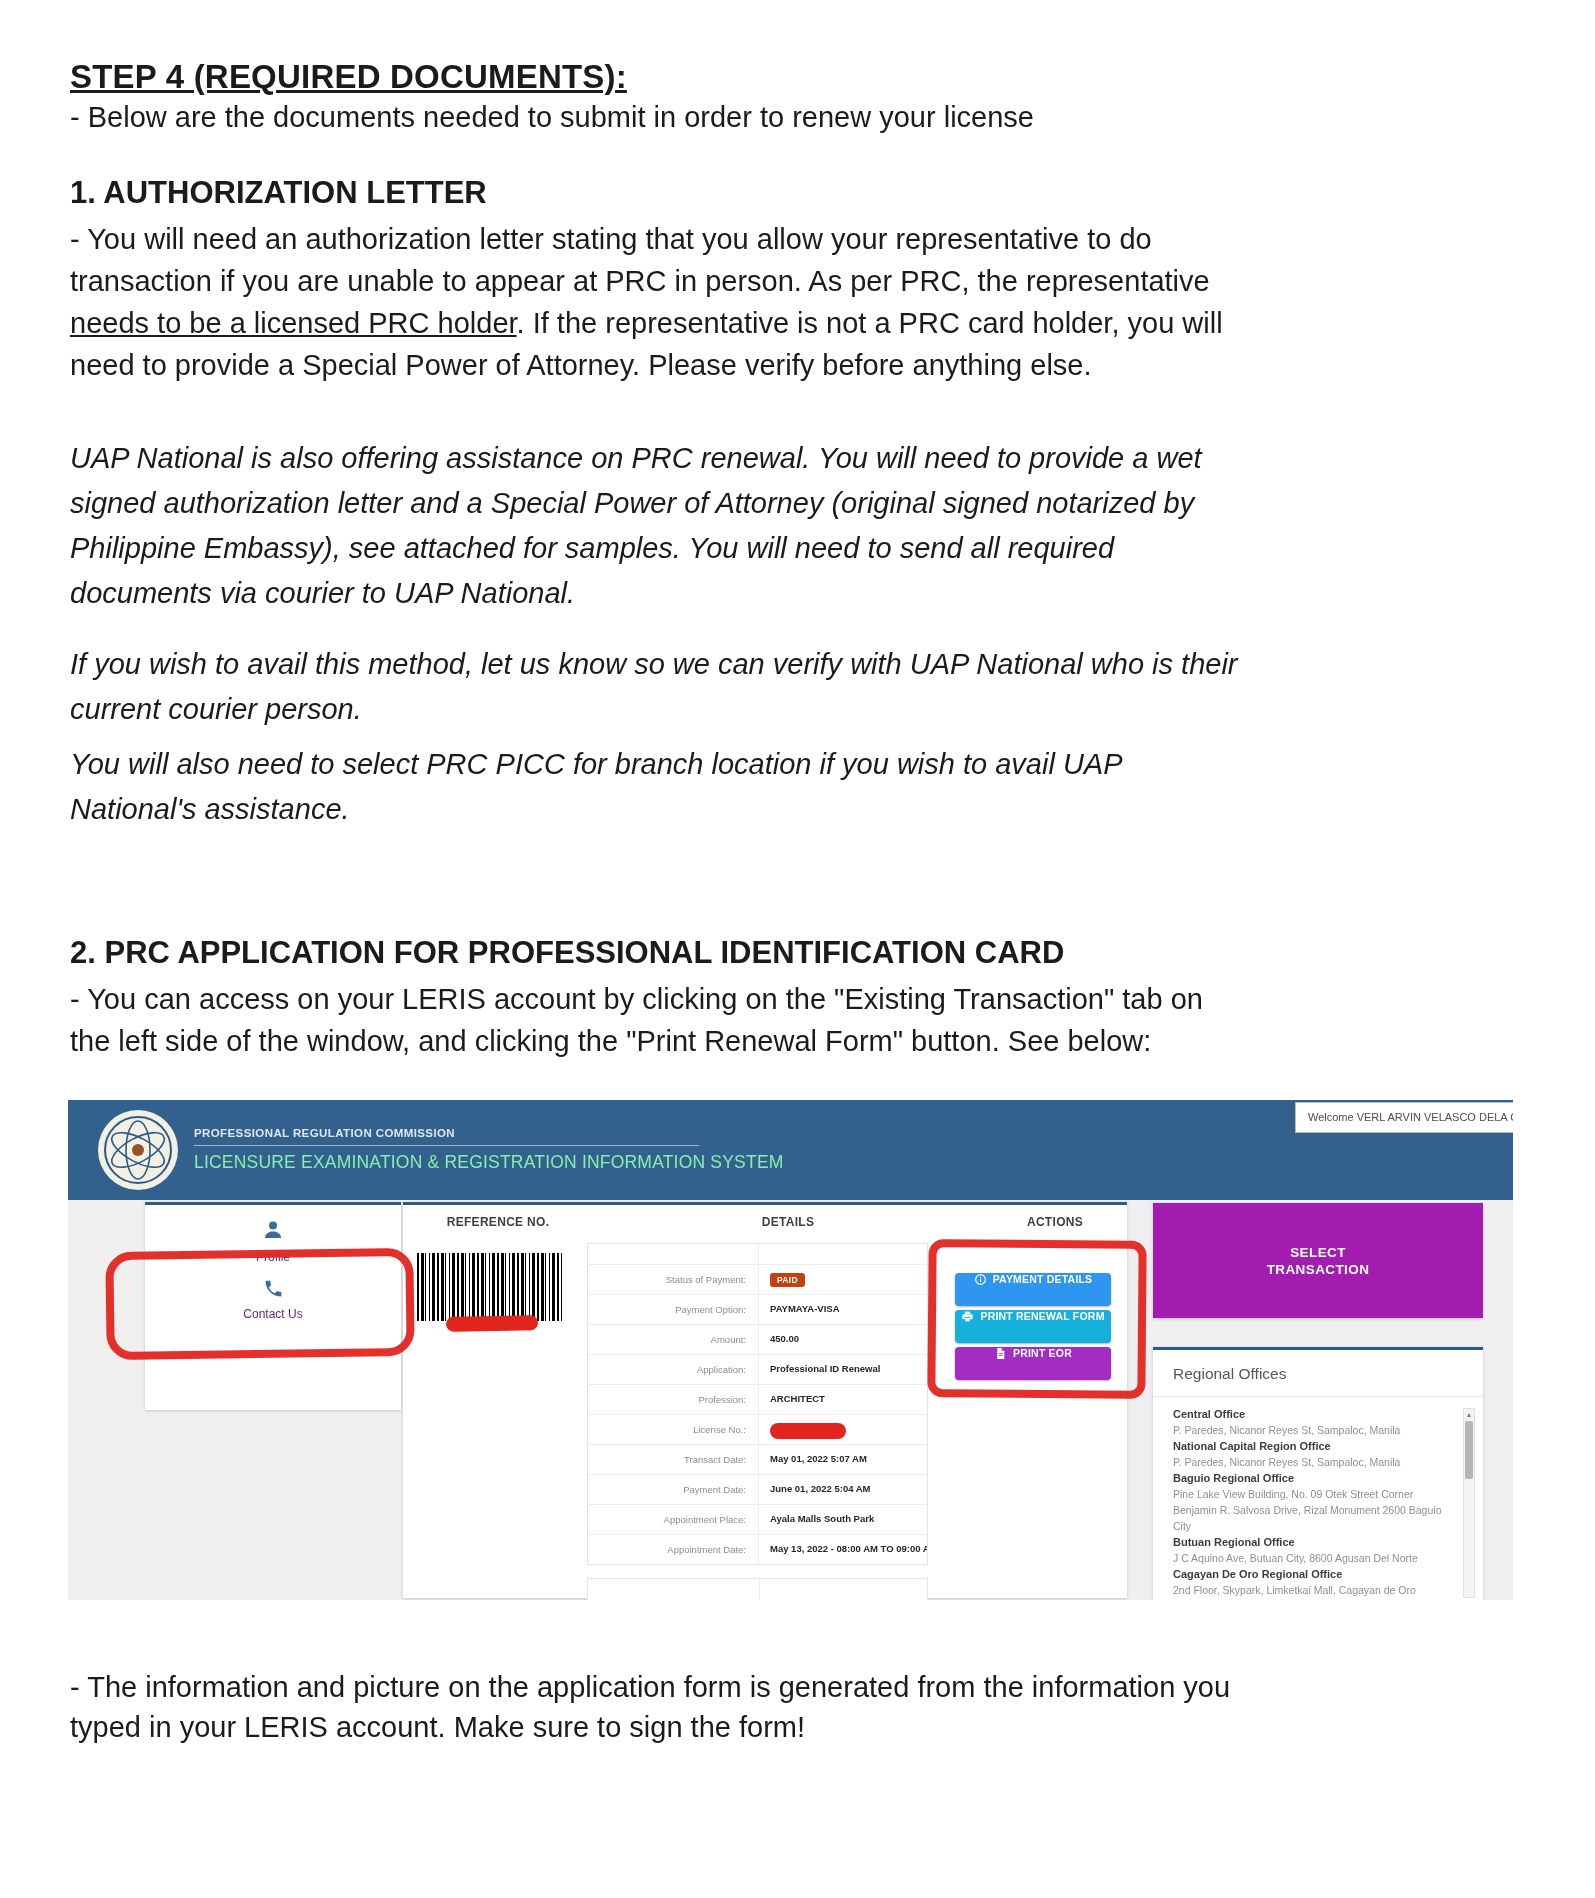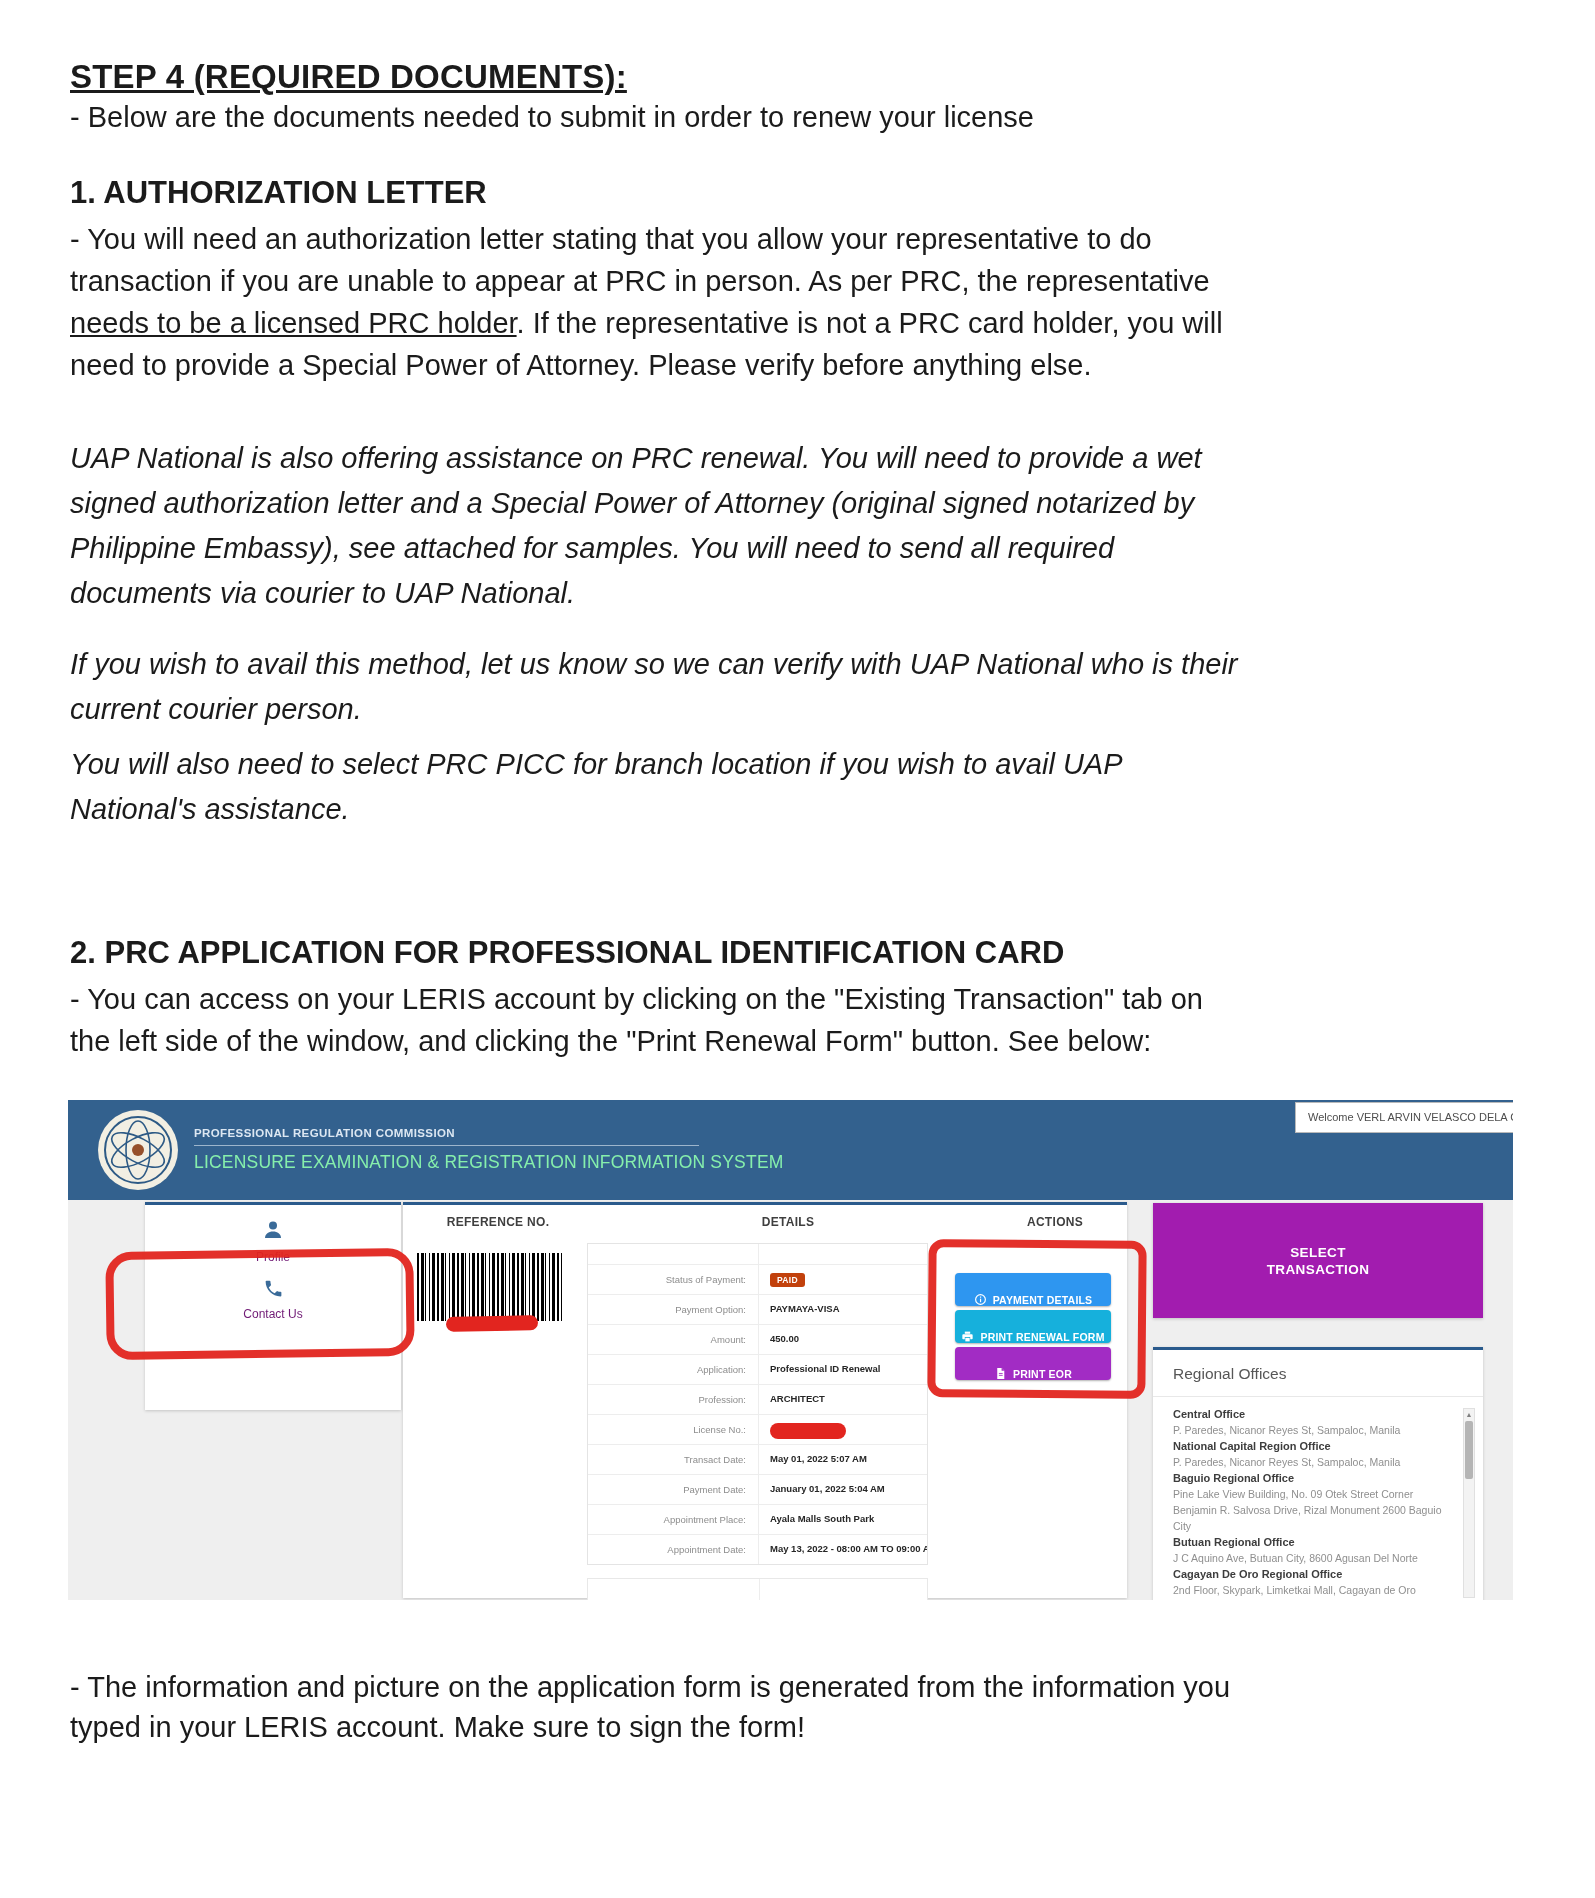--- a/index.html
+++ b/index.html
@@ -52,21 +52,21 @@
   .drow.first { height:20px; border-top:none; }
   .dlabel { text-align:right; padding:9px 12px 0 4px; font-size:9.5px; color:#8d8d8d; border-right:1px solid #ededed; overflow:hidden; white-space:nowrap; }
   .dvalue { padding:8px 0 0 11px; font-size:9.5px; font-weight:bold; color:#262626; white-space:nowrap; overflow:hidden; }
   .paid-badge { display:inline-block; background:#c2410c; color:#fff; font-size:8.5px; font-weight:bold; padding:2px 7px; border-radius:3px; letter-spacing:.3px; }
   .redact { display:inline-block; width:76px; height:16px; background:#e2251f; border-radius:8px; vertical-align:middle; }
   .details-table2 { position:absolute; left:184px; top:373px; width:341px; height:40px; border:1px solid #e8e8e8; background:#fff; }
   .details-table2 .divider { position:absolute; left:171px; top:0; bottom:0; width:1px; background:#ededed; }
 
   
   .actions-col { position:absolute; left:552px; top:68px; width:156px; display:flex; flex-direction:column; gap:4px; }
-  .abtn { height:33px; border:none; border-radius:4px; color:#fff; font-family:inherit; font-size:10.5px; font-weight:bold; letter-spacing:.2px; display:flex; align-items:flex-end; justify-content:center; gap:6px; box-shadow:0 1px 2px rgba(0,0,0,.3); cursor:pointer; }
+  .abtn { height:33px; border:none; border-radius:4px; color:#fff; font-family:inherit; font-size:10.5px; font-weight:bold; letter-spacing:.2px; display:flex; align-items:flex-start; justify-content:center; gap:6px; box-shadow:0 1px 2px rgba(0,0,0,.3); cursor:pointer; }
   .btn-payment { background:#2e96f0; }
   .btn-renewal { background:#16b0dc; }
   .btn-eor { background:#a22cc4; }
   .abtn svg { width:13px; height:13px; flex:0 0 auto; }
 
   
   .select-btn { position:absolute; left:1085px; top:103px; width:330px; height:115px; background:#a21caf; border:none; color:#fff; font-family:inherit; font-weight:bold; font-size:13.5px; letter-spacing:.4px; display:flex; align-items:center; justify-content:center; box-shadow:0 1px 3px rgba(0,0,0,.2); cursor:pointer; }
   .select-btn span { display:block; width:130px; text-align:center; line-height:17px; }
   .offices-card { left:1085px; top:247px; width:330px; height:260px; }
   .offices-title { font-size:15.5px; color:#565656; padding:15px 0 13px 20px; border-bottom:1px solid #e8e8e8; }
@@ -181,21 +181,21 @@
           <div class="drow">
             <div class="dlabel">License No.:</div>
             <div class="dvalue"><span class="redact"></span></div>
           </div>
           <div class="drow">
             <div class="dlabel">Transact Date:</div>
             <div class="dvalue">May 01, 2022 5:07 AM</div>
           </div>
           <div class="drow">
             <div class="dlabel">Payment Date:</div>
-            <div class="dvalue">January 01, 2022 5:04 AM</div>
+            <div class="dvalue">June 01, 2022 5:04 AM</div>
           </div>
           <div class="drow">
             <div class="dlabel">Appointment Place:</div>
             <div class="dvalue">Ayala Malls South Park</div>
           </div>
           <div class="drow">
             <div class="dlabel">Appointment Date:</div>
             <div class="dvalue">May 13, 2022 - 08:00 AM TO 09:00 AM</div>
           </div>
         </div>

